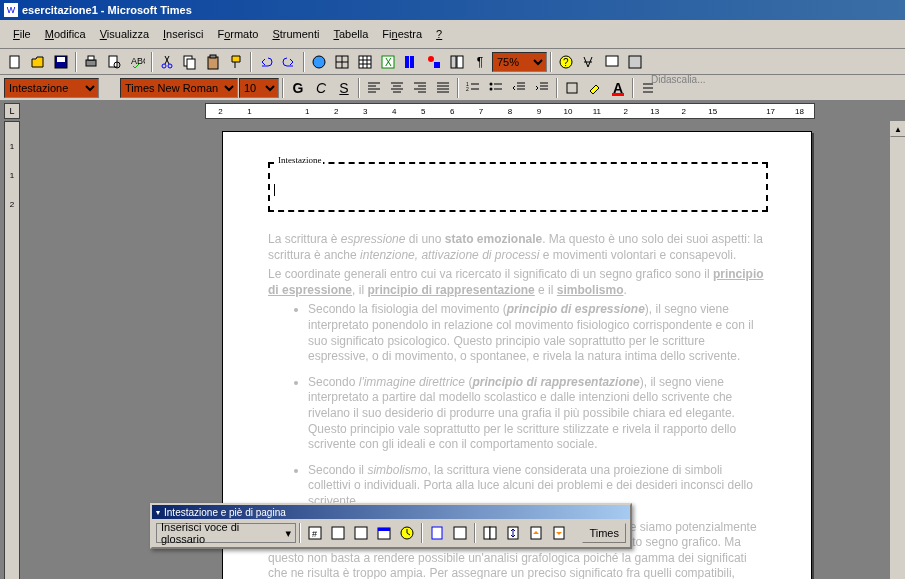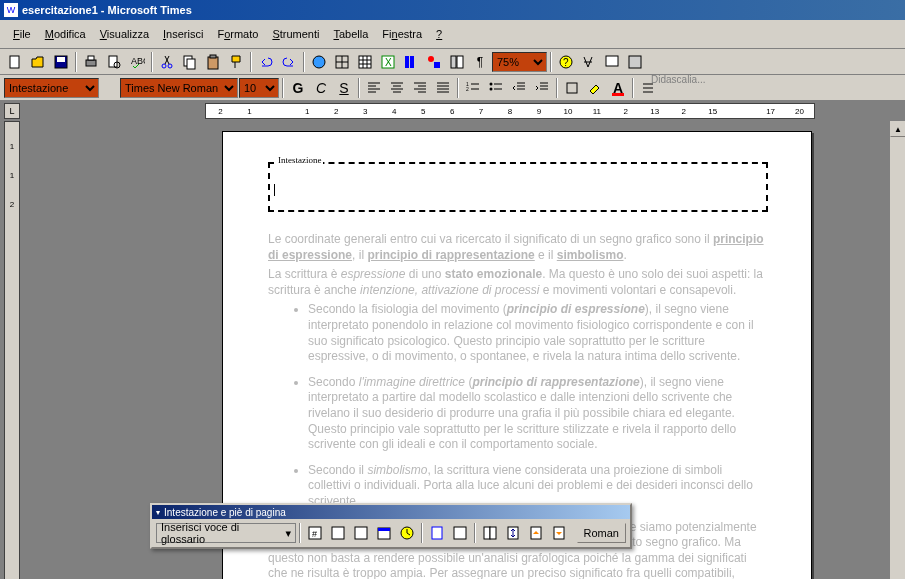--- a/index.html
+++ b/index.html
@@ -313,39 +313,39 @@
     <div class="hruler-tick">8</div>
     <div class="hruler-tick">9</div>
     <div class="hruler-tick">10</div>
     <div class="hruler-tick">11</div>
     <div class="hruler-tick">2</div>
     <div class="hruler-tick">13</div>
     <div class="hruler-tick">2</div>
     <div class="hruler-tick">15</div>
     <div class="hruler-tick"></div>
     <div class="hruler-tick">17</div>
-    <div class="hruler-tick">20</div>
+    <div class="hruler-tick">18</div>
   </div>
 </div>
 
 <div class="workspace">
   <div class="vruler">
     <div class="vruler-num">1</div>
     <div class="vruler-num">1</div>
     <div class="vruler-num">2</div>
   </div>
 
   <div class="page">
     <div class="header-box">
       <div class="header-label">Intestazione</div>
       <div class="header-cursor"></div>
     </div>
     <div class="doc-body">
+      <p><span>La scrittura è </span><span class="italic">espressione</span><span> di uno </span><span class="bold">stato emozionale</span><span>. Ma questo è uno solo dei suoi aspetti: la scrittura è anche </span><span class="italic">intenzione, attivazione di processi</span><span> e movimenti volontari e consapevoli.</span></p>
       <p><span>Le coordinate generali entro cui va ricercato il significato di un segno grafico sono il </span><span class="ub">principio di espressione</span><span>, il </span><span class="ub">principio di rappresentazione</span><span> e il </span><span class="ub">simbolismo</span><span>.</span></p>
-      <p><span>La scrittura è </span><span class="italic">espressione</span><span> di uno </span><span class="bold">stato emozionale</span><span>. Ma questo è uno solo dei suoi aspetti: la scrittura è anche </span><span class="italic">intenzione, attivazione di processi</span><span> e movimenti volontari e consapevoli.</span></p>
       <ul>
         <li><span>Secondo la fisiologia del movimento (</span><span class="bi">principio di espressione</span><span>), il segno viene interpretato ponendolo in relazione col movimento fisiologico corrispondente e con il suo significato psicologico. Questo principio vale soprattutto per le scritture espressive, o di movimento, o spontanee, e rivela la natura intima dello scrivente.</span></li>
         <li><span>Secondo </span><span class="italic">l'immagine direttrice</span><span> (</span><span class="bi">principio di rappresentazione</span><span>), il segno viene interpretato a partire dal modello scolastico e dalle intenzioni dello scrivente che rivelano il suo desiderio di produrre una grafia il più possibile chiara ed elegante. Questo principio vale soprattutto per le scritture stilizzate e rivela il rapporto dello scrivente con gli ideali e con il comportamento sociale.</span></li>
         <li><span>Secondo il </span><span class="italic">simbolismo</span><span>, la scrittura viene considerata una proiezione di simboli collettivi o individuali. Porta alla luce alcuni dei problemi e dei desideri inconsci dello scrivente.</span></li>
       </ul>
       <p style="margin-top:10px"><span>Abbiamo ora un'idea dei principi che sono alla base della grafologia e siamo potenzialmente in grado, applicandoli, di generare le possibili interpretazioni di un dato segno grafico. Ma questo non basta a rendere possibile un'analisi grafologica poiché la gamma dei significati che ne risulta è troppo ampia. Per assegnare un preciso significato fra quelli compatibili, dobbiamo avere una guida. Questa funzione è svolta dalle </span><span class="underline" style="font-size:14px">grandi sintesi</span></p>
     </div>
   </div>
 
   <div class="floating-toolbar">
@@ -413,20 +413,20 @@
             <rect x="3" y="2" width="10" height="12" fill="#fff" stroke="#000"></rect>
             <path d="M8 6l-3 3h6z" fill="#f80"></path>
           </svg>
         </div>
       <div class="tb-btn">
           <svg width="16" height="16">
             <rect x="3" y="2" width="10" height="12" fill="#fff" stroke="#000"></rect>
             <path d="M8 10l3-3H5z" fill="#f80"></path>
           </svg>
         </div>
-      <div class="ft-close">Roman</div>
+      <div class="ft-close">Times</div>
     </div>
   </div>
 
   <div class="scrollbar-v">
     <div class="scroll-arrow">▲</div>
   </div>
 </div>
 
 </body></html>

